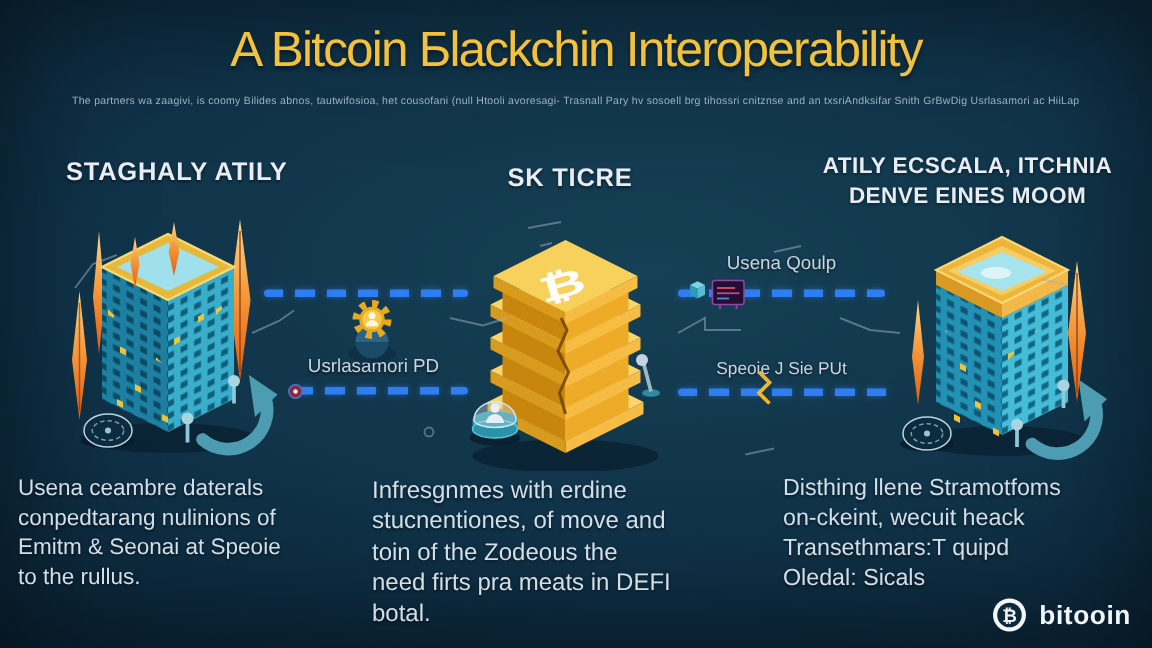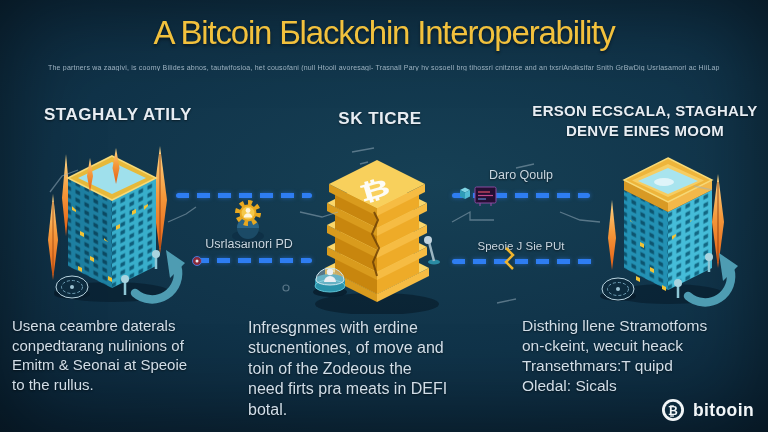--- a/index.html
+++ b/index.html
@@ -44,30 +44,30 @@
 </head>
 <body>
 
 <div class="stage">
 
   <div class="abs title">A Bitcoin Бlackchin Interoperability</div>
   <div class="abs subtitle">The partners wa zaagivi, is coomy Bilides abnos, tautwifosioa, het cousofani (null Htooli avoresagi- Trasnall Pary hv sosoell brg tihossri cnitznse and an txsriAndksifar Snith GrBwDig Usrlasamori ac HiiLaps.</div>
 
   <div class="abs colhead c1">STAGHALY ATILY</div>
   <div class="abs colhead c2">SK TICRE</div>
-  <div class="abs colhead c3">ERSON ECSCALA, STAGHALY
+  <div class="abs colhead c3">ATILY ECSCALA, ITCHNIA
 DENVE EINES MOOM</div>
 
   <div class="abs dash" style="left:176px;top:193px;width:136px;"></div>
   <div class="abs dash" style="left:196px;top:258px;width:116px;"></div>
   <div class="abs dash" style="left:452px;top:193px;width:138px;"></div>
   <div class="abs dash" style="left:452px;top:259px;width:142px;"></div>
 
   <div class="abs conn-label" style="top:237px;left:183px;width:132px;font-size:12.5px;">Usrlasamori PD</div>
-  <div class="abs conn-label" style="top:168px;left:460px;width:122px;font-size:12.5px;">Daro Qoulp</div>
+  <div class="abs conn-label" style="top:168px;left:460px;width:122px;font-size:12.5px;">Usena Qoulp</div>
   <div class="abs conn-label" style="top:240px;left:450px;width:142px;">Speoie J Sie PUt</div>
 
   <svg class="abs" style="left:20px;top:136px;" width="184" height="182" viewBox="0 0 184 182">
     <defs>
       <pattern id="winL1" width="9" height="8" patternUnits="userSpaceOnUse" patternTransform="skewY(26.57)">
         <rect width="9" height="8" fill="#1d7fa1"></rect>
           <rect x="1.4" y="1.6" width="4.6" height="4" fill="#0b4a63"></rect>
       </pattern>
       <pattern id="winR1" width="9" height="8" patternUnits="userSpaceOnUse" patternTransform="skewY(-26.57)">
         <rect width="9" height="8" fill="#38aecb"></rect>

